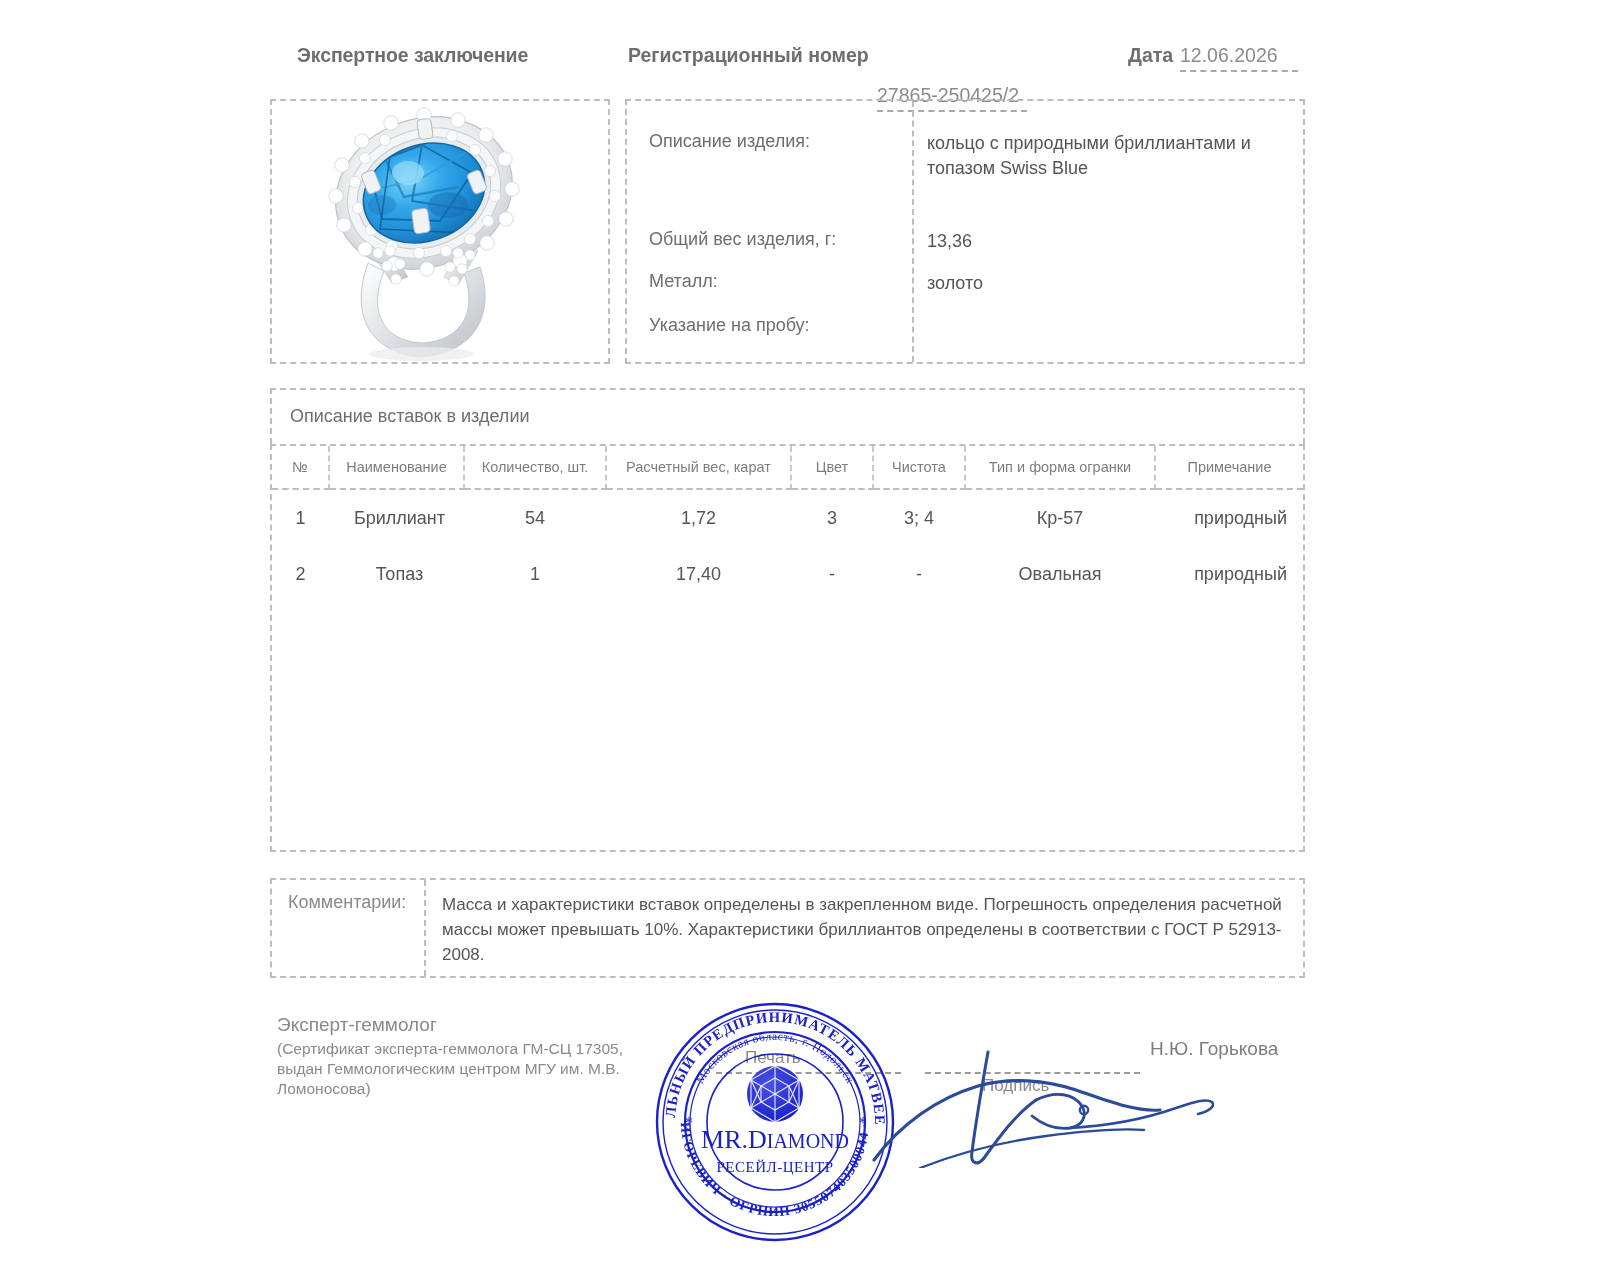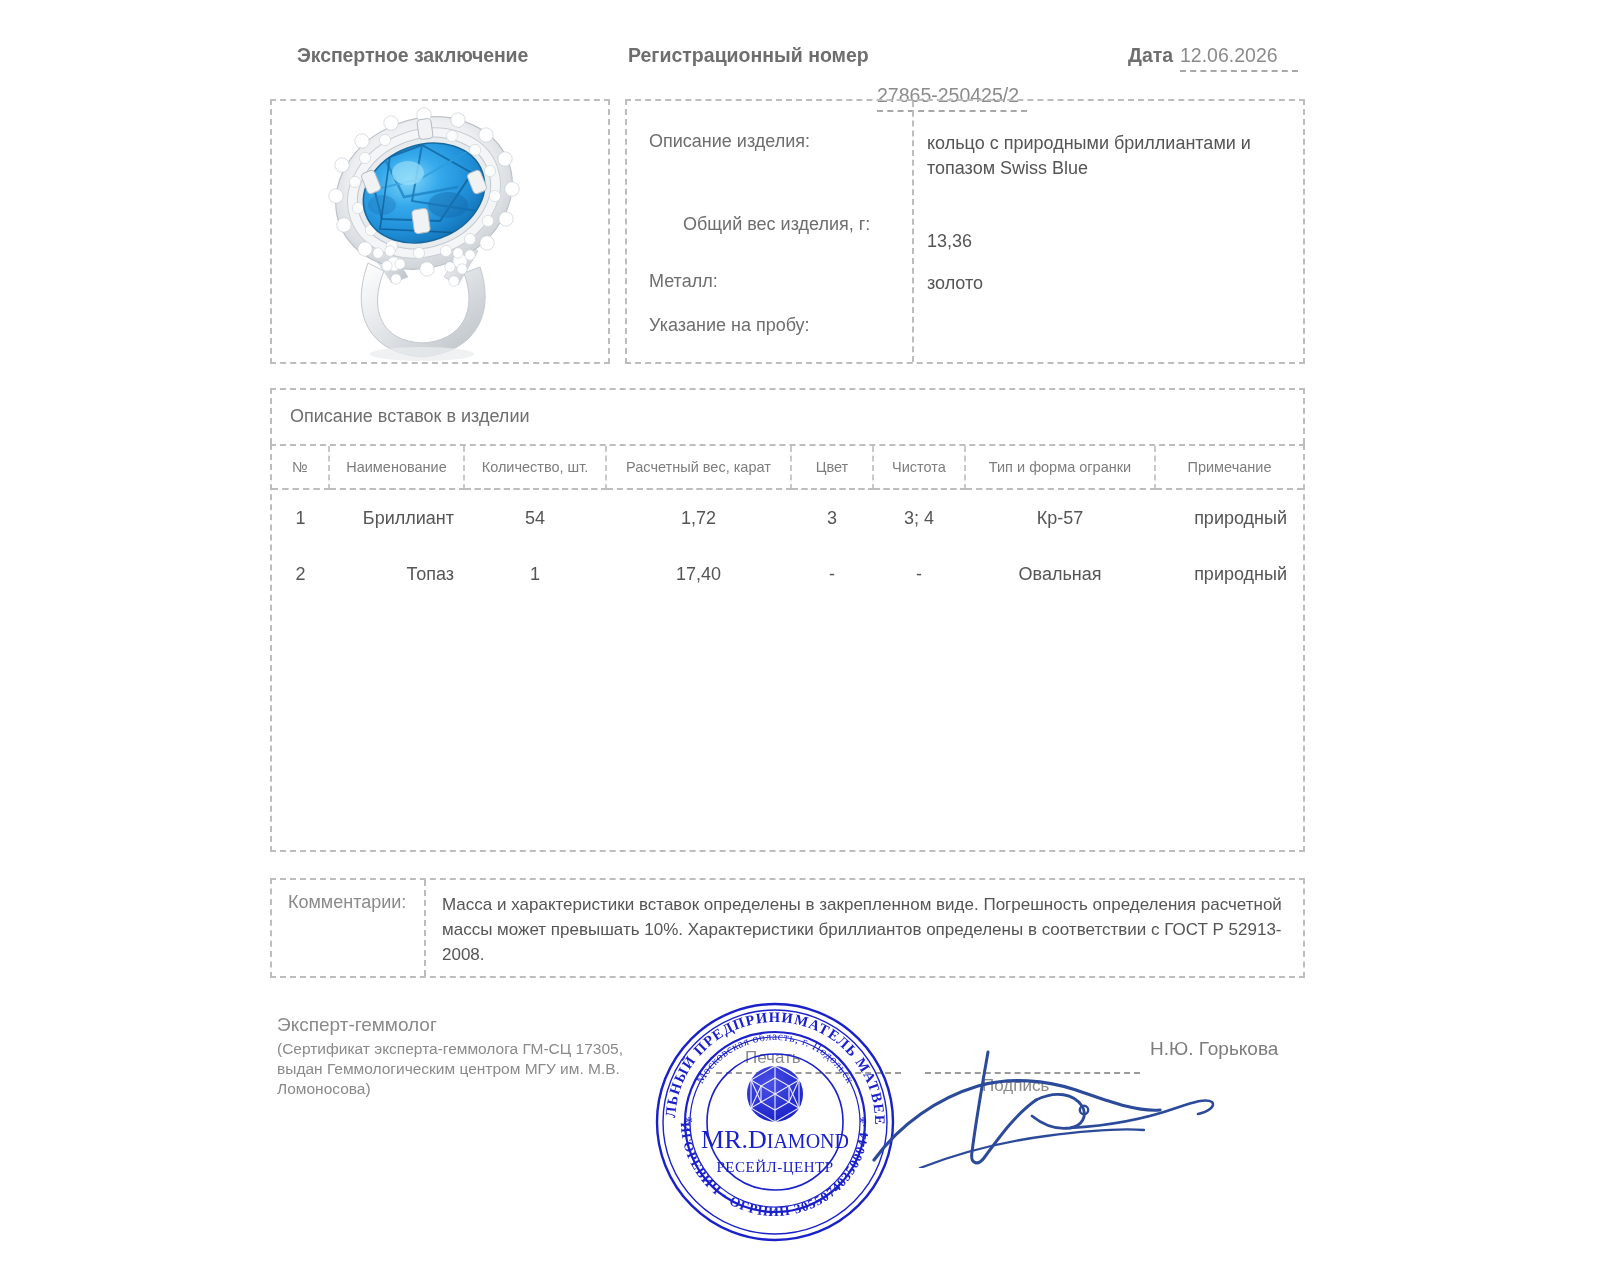--- a/index.html
+++ b/index.html
@@ -174,21 +174,21 @@
   table.inserts th:last-child { border-right: none; }
   table.inserts td {
     font-size: 18px;
     color: #555555;
     padding: 16px 10px;
     text-align: center;
     vertical-align: middle;
     border: none;
     height: 24px;
   }
-  table.inserts td.col-name { text-align: right; padding-left: 16px; }
+  table.inserts td.col-name { text-align: center; padding-left: 16px; }
   table.inserts td.col-note { text-align: right; padding-right: 16px; }
   table.inserts th.col-name { text-align: center; }
 
   
   .comments-box {
     position: absolute;
     left: 270px;
     top: 878px;
     width: 1035px;
     height: 100px;
@@ -414,21 +414,21 @@
       </svg>
     </div>
   </div>
 
   <div class="desc-box">
     <div class="desc-divider"></div>
 
     <div class="desc-label" style="top:30px;">Описание изделия:</div>
     <div class="desc-value" style="top:30px;">кольцо с природными бриллиантами и топазом Swiss Blue</div>
 
-    <div class="desc-label" style="top:113px;margin-left:34px;">Общий вес изделия, г:</div>
+    <div class="desc-label" style="top:128px;">Общий вес изделия, г:</div>
     <div class="desc-value" style="top:128px;">13,36</div>
 
     <div class="desc-label" style="top:170px;">Металл:</div>
     <div class="desc-value" style="top:170px;">золото</div>
 
     <div class="desc-label" style="top:214px;">Указание на пробу:</div>
   </div>
 
   <div class="inserts-title-box">
     <div class="inserts-title">Описание вставок в изделии</div>

